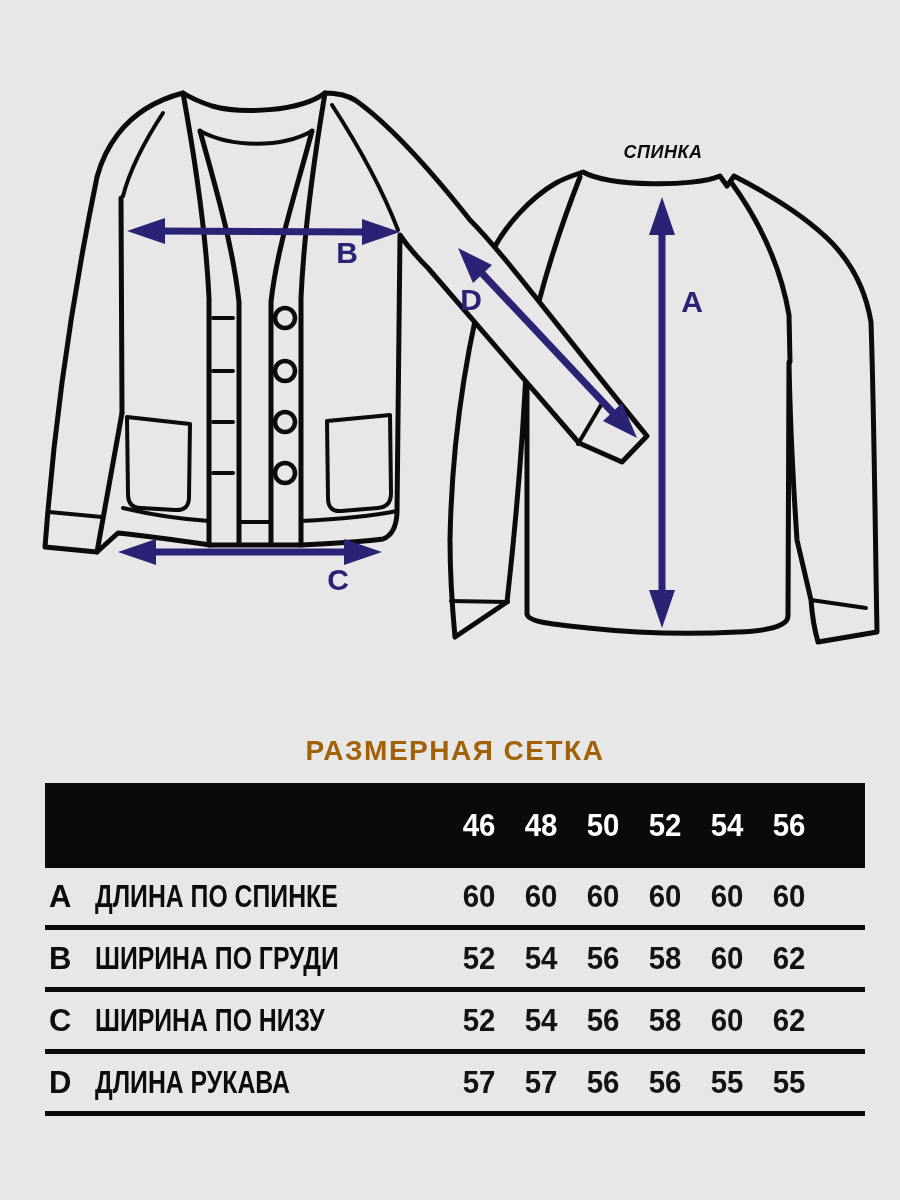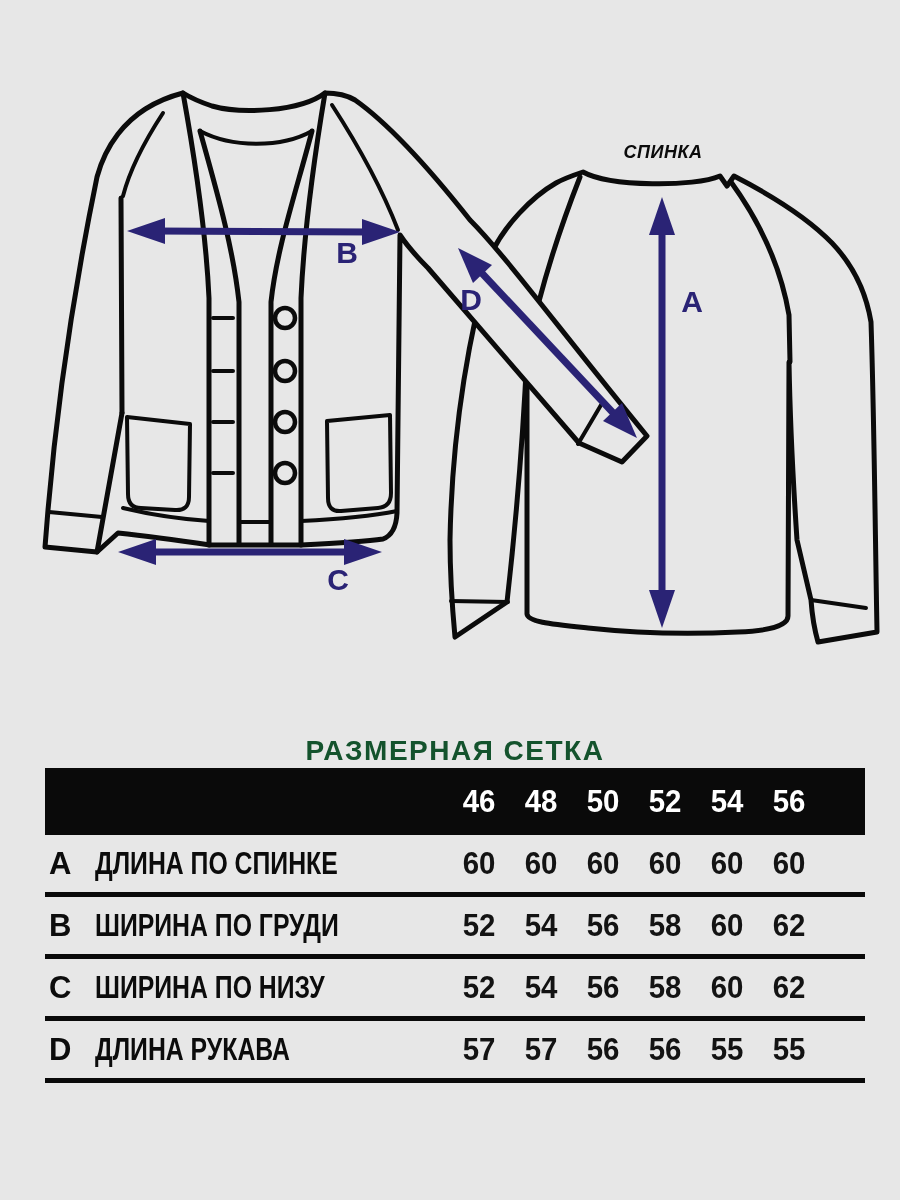--- a/index.html
+++ b/index.html
@@ -6,27 +6,27 @@
   .stage{
     position:relative;width:900px;height:1200px;background:#e7e7e7;
     font-family:"Liberation Sans",sans-serif;overflow:hidden;margin:0 auto;
   }
   .stage svg{position:absolute;top:0;left:0;display:block;}
 
   
   .table-wrap{position:absolute;left:45px;top:734px;width:820px;}
   .tbl-title{
     text-align:center;font-size:28px;font-weight:700;letter-spacing:1.5px;
-    color:#14532d;line-height:34px;
+    color:#a16207;line-height:34px;
   }
   .grid-row{
     display:grid;grid-template-columns:50px 1fr repeat(6,62px);
     padding-right:45px;align-items:center;box-sizing:border-box;
   }
-  .hdr{margin-top:0;height:67px;background:#0a0a0a;}
+  .hdr{margin-top:15px;height:85px;background:#0a0a0a;}
   .hdr .num{color:#ffffff;}
   .data-row{height:62px;border-bottom:5px solid #0a0a0a;}
   .num{
     font-size:32px;font-weight:700;color:#131313;text-align:center;
     transform:scaleX(0.92);
   }
   .letter{font-size:31px;font-weight:700;color:#0c0c0c;padding-left:4px;}
   .rowlabel{
     font-size:31px;font-weight:700;color:#0c0c0c;white-space:nowrap;
     transform:scaleX(0.80);transform-origin:left center;letter-spacing:0px;

